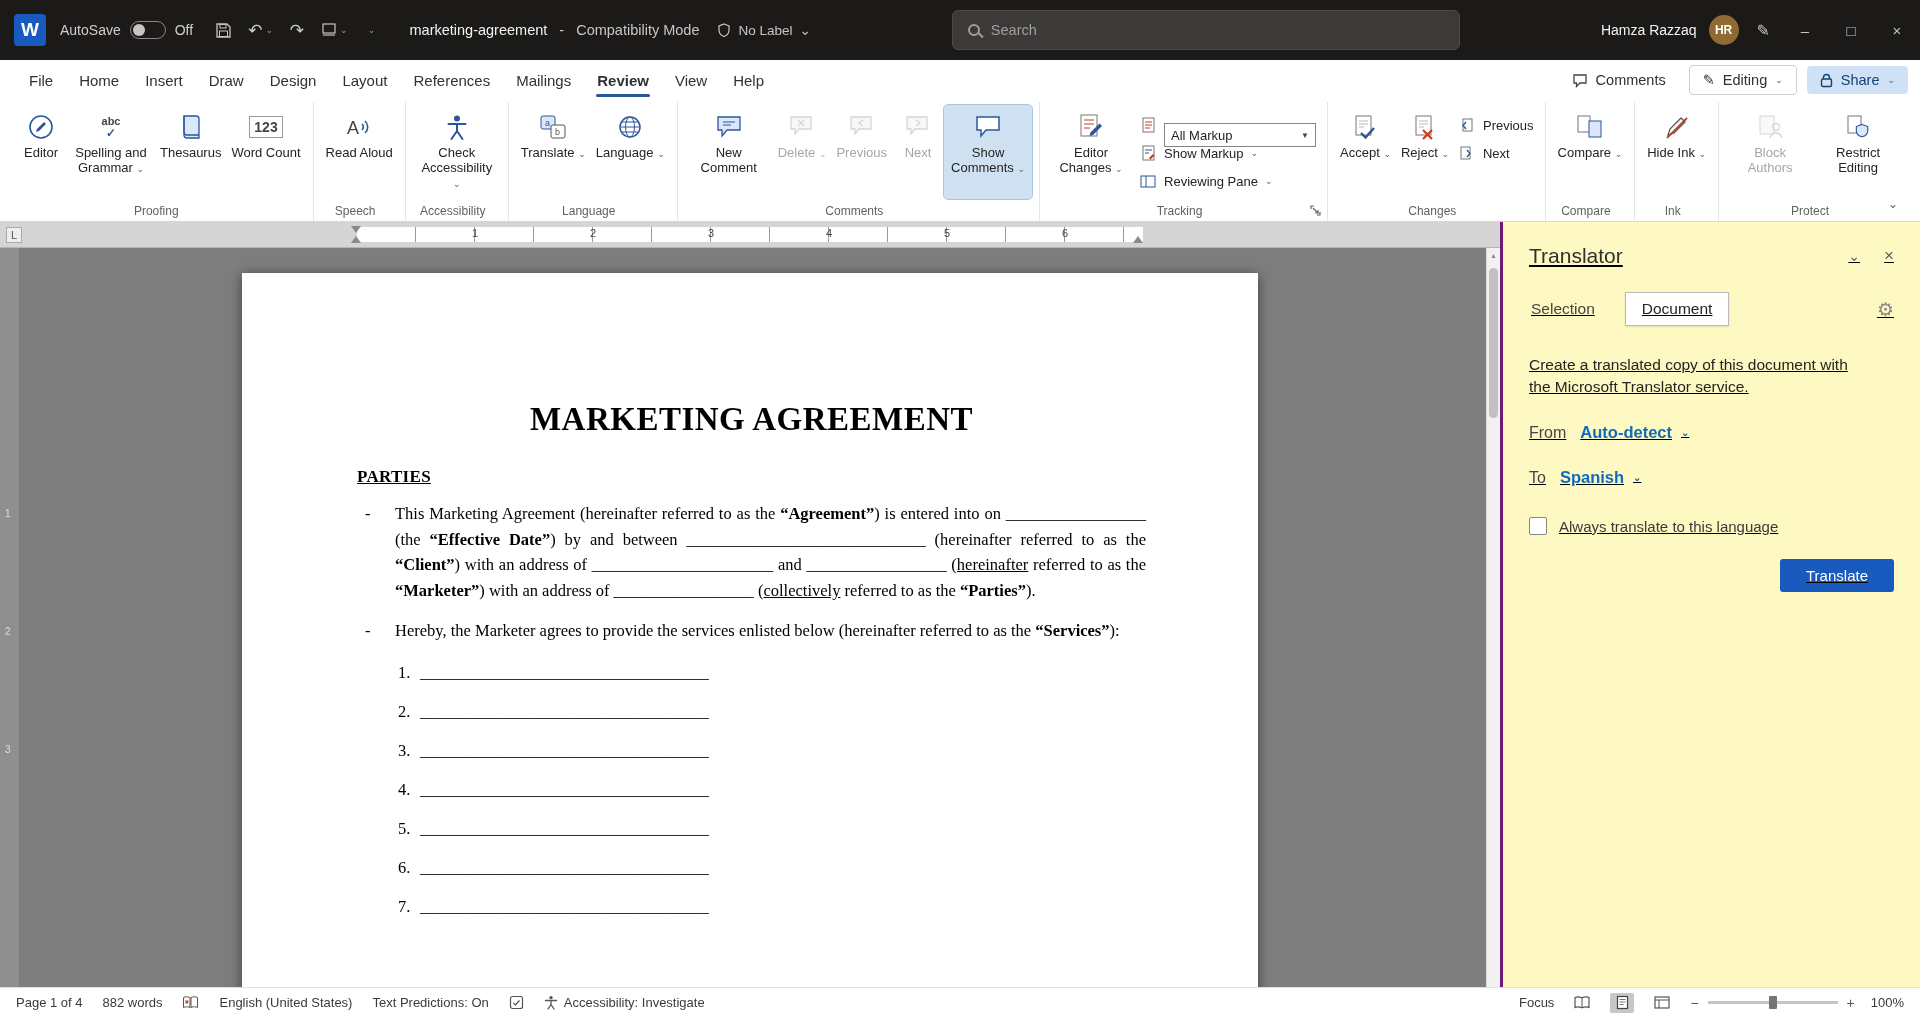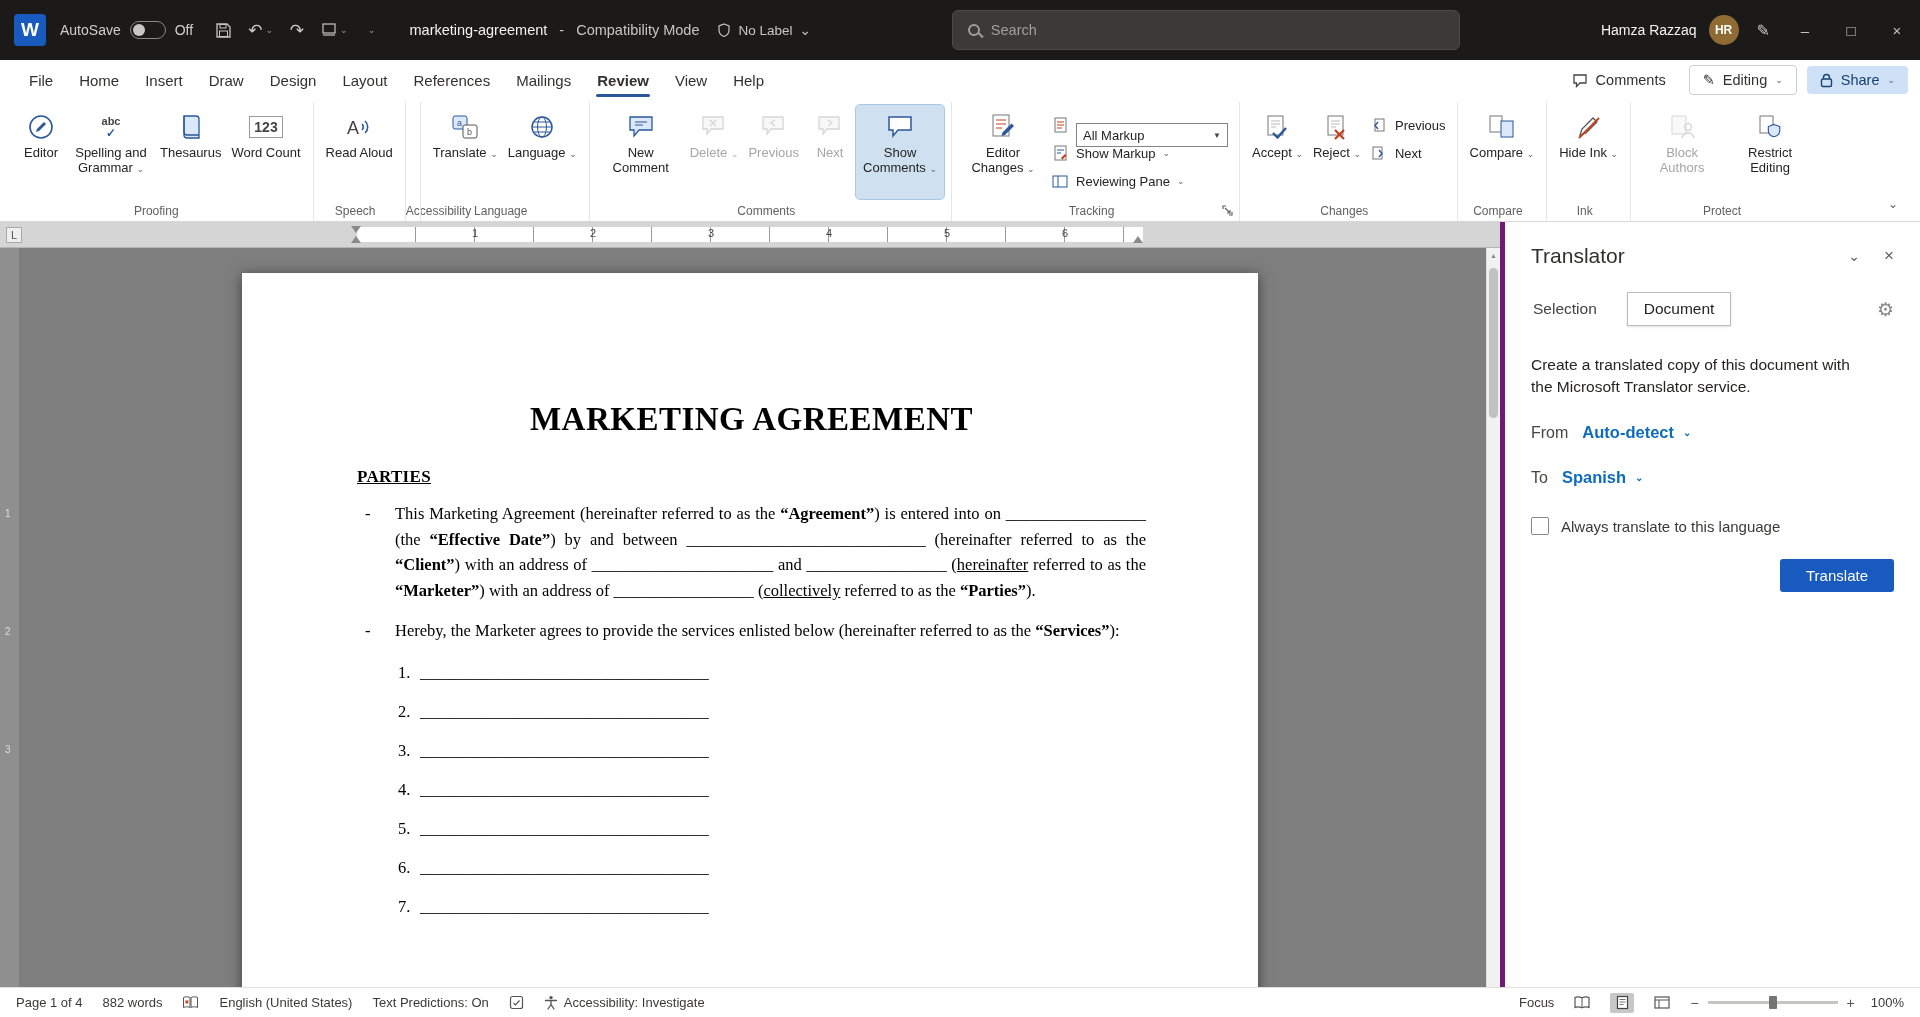--- a/index.html
+++ b/index.html
@@ -93,21 +93,21 @@
   .para .dash { flex:0 0 38px; padding-left:8px; }
   .para .ptext { flex:1; text-align:justify; }
   .ptext .b { font-weight:700; }
   .ptext .mk { text-decoration:underline; }
   .svc-list { margin-top:16px; list-style:none; }
   .svc-list li { display:flex; align-items:baseline; padding-left:41px; font-size:16.5px; line-height:26px; margin-bottom:13px; }
   .svc-list .num { flex:0 0 22px; }
   .svc-list .blankline { letter-spacing:0; white-space:nowrap;text-align:center; }
 
   
-  #translator { width:420px; flex:0 0 420px; background:#ffffff; border-left:5px solid #701a75; padding:0 26px; position:relative; }
+  #translator { width:420px; flex:0 0 420px; background:#fef9c3; border-left:3px solid #701a75; padding:0 26px; position:relative;text-decoration:underline; }
   .pane-header { display:flex; align-items:center; padding-top:22px; }
   .pane-title { font-size:21px; color:#30302e; }
   .pane-hicons { margin-left:auto; display:flex; gap:24px; color:#605e5c; font-size:14px; align-items:center; }
   .pane-tabs { display:flex; align-items:center; margin-top:24px; gap:28px; font-size:15.5px; color:#444; }
   .ptab { padding:7px 2px; }
   .ptab.selected { border:1px solid #bdbbb9; box-shadow:0 1px 2px rgba(0,0,0,.12); padding:7px 16px; background:#fff; color:#252423; }
   .pane-gear { margin-left:auto; color:#8a8886; font-size:19px; }
   .pane-desc { margin-top:28px; font-size:15.5px; color:#252423; line-height:1.4; max-width:336px; }
   .lang-row { margin-top:26px; display:flex; align-items:center; gap:14px; font-size:16px; color:#484644; }
   .lang-value { color:var(--link,#0f6cbd); font-size:16.5px; font-weight:600; display:flex; align-items:center; gap:9px; }
@@ -278,20 +278,29 @@
               <path d="M21 7a8 8 0 010 12" stroke="#2b579a" fill="none" stroke-width="1.6"></path>
               <path d="M18 10a4.5 4.5 0 010 6" stroke="#2b579a" fill="none" stroke-width="1.6"></path>
             </svg>
         </span>
         <span class="blabel"><span>Read Aloud</span></span>
       </div>
       <span class="glabel">Speech</span>
     </div>
 
     <div class="rgroup">
+      <div class="bigbtn">
+        <span class="bicon">
+          <svg width="24" height="27" viewBox="0 0 24 27">
+              <circle cx="12" cy="4.5" r="3" fill="#2b579a"></circle>
+              <path d="M3.5 10h17M12 10v7M12 17l-5.5 8M12 17l5.5 8" stroke="#2b579a" stroke-width="2" fill="none" stroke-linecap="round"></path>
+            </svg>
+        </span>
+        <span class="blabel"><span>Check Accessibility</span> <span class="chev">⌄</span></span>
+      </div>
       <span class="glabel">Accessibility</span>
     </div>
 
     <div class="rgroup">
       <div class="bigbtn">
         <span class="bicon">
           <svg width="28" height="27" viewBox="0 0 28 27">
               <rect x="2" y="2" width="14" height="13" rx="2" fill="#dbe8f9" stroke="#2b579a"></rect>
               <text x="6" y="12" font-size="9" fill="#2b579a">a</text>
               <rect x="12" y="11" width="14" height="13" rx="2" fill="#fff" stroke="#555"></rect>

